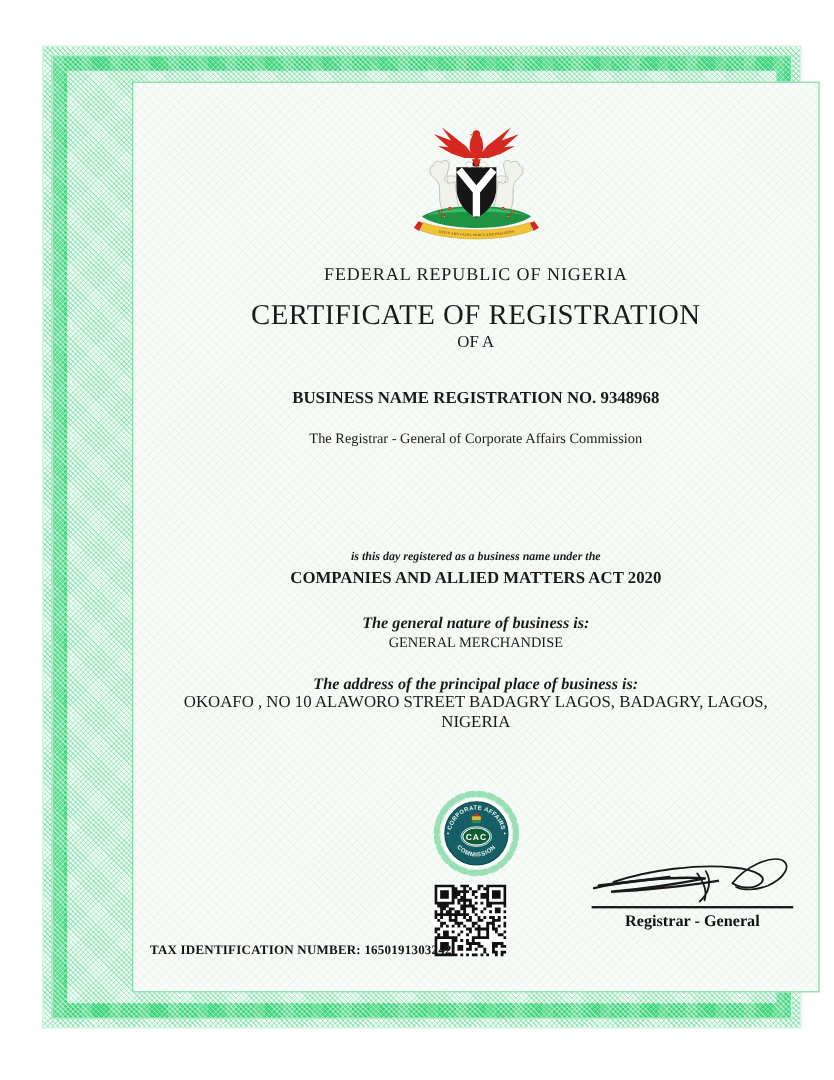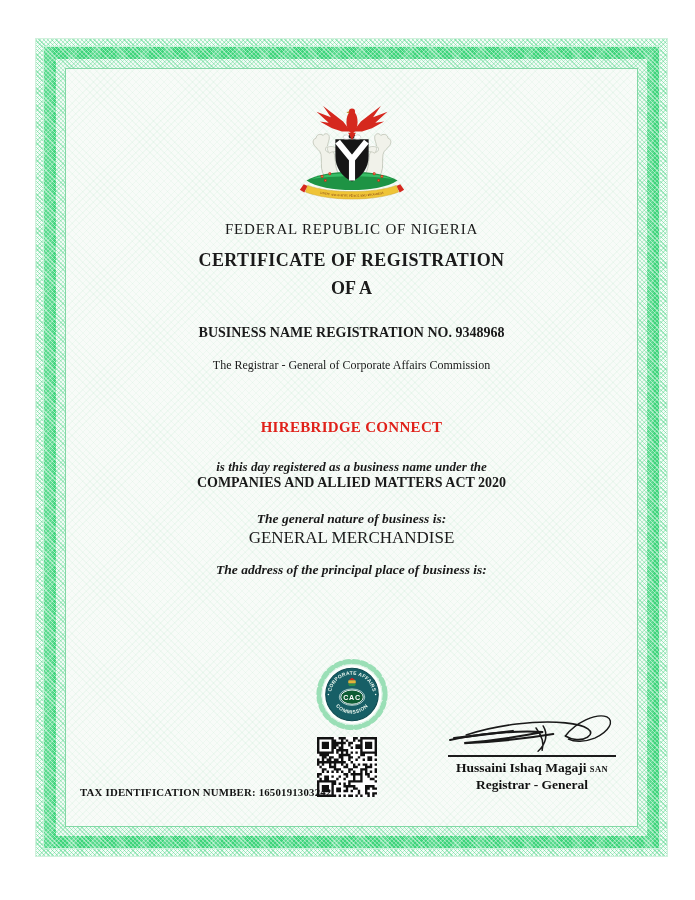--- a/index.html
+++ b/index.html
@@ -29,35 +29,36 @@
     background-image:
       repeating-linear-gradient(45deg, rgba(62,210,124,.38) 0 1px, transparent 1px 3px),
       repeating-linear-gradient(-45deg, rgba(62,210,124,.25) 0 1px, transparent 1px 3px);
   }
   .content{
     position:relative;width:100%;height:100%;box-sizing:border-box;
     border:1px solid #82d8a5;background-color:#f8fbf8;
     background-image:
       repeating-linear-gradient(45deg, rgba(60,190,110,.05) 0 1px, transparent 1px 5px),
       repeating-linear-gradient(-45deg, rgba(60,190,110,.05) 0 1px, transparent 1px 5px);
+    margin-left: 45px;
   }
 
   
   .line{position:absolute;left:0;right:0;text-align:center;white-space:pre-wrap;}
   .t-header{top:152px;font-size:15px;letter-spacing:.8px;}
-  .t-title{top:181px;font-size:18px;font-weight:bold;letter-spacing:.4px;}
-  .t-subtitle{top:209px;font-size:18px;font-weight:bold;}
+  .t-title{top:181px;font-size:24px;font-weight:normal;letter-spacing:.4px;}
+  .t-subtitle{top:209px;font-size:14px;font-weight:normal;}
   .t-regno{top:256px;font-size:14px;font-weight:bold;}
   .t-issuer{top:289px;font-size:12px;}
   .t-certifies{top:320px;font-size:13.5px;}
   .t-bizname{top:350px;font-size:15px;font-weight:bold;color:#e0211a;letter-spacing:.3px;}
-  .t-registered{top:390px;font-size:13px;font-weight:bold;font-style:italic;}
+  .t-registered{top:390px;font-size:10px;font-weight:bold;font-style:italic;}
   .t-act{top:406px;font-size:14px;font-weight:bold;}
   .t-naturelbl{top:442px;font-size:13.5px;font-weight:bold;font-style:italic;}
-  .t-natureval{top:459px;font-size:17px;}
+  .t-natureval{top:459px;font-size:12px;}
   .t-addrlbl{top:493px;font-size:13.5px;font-weight:bold;font-style:italic;font-family:Liberation Serif, serif;}
   .t-addrval{top:509px;left:28px;right:28px;font-size:14px;line-height:16.5px;}
   .t-given{top:562px;font-size:14px;font-weight:bold;font-style:italic;}
 
   
   .coa{position:absolute;left:50%;top:29px;transform:translateX(-50%);width:122px;height:106px;}
   .coa svg{display:block;width:100%;height:100%;}
   .seal{position:absolute;left:50%;top:588px;transform:translateX(-50%);width:75px;height:75px;}
   .seal svg{display:block;width:100%;height:100%;}
   .qr{position:absolute;left:251px;top:668px;width:60px;height:60px;background:#fff;}
@@ -132,26 +133,26 @@
               <textPath href="#mottoArc" startOffset="50%" text-anchor="middle">UNITY AND FAITH, PEACE AND PROGRESS</textPath>
             </text>
           </svg>
         </div>
 
         <div class="line t-header">FEDERAL REPUBLIC OF NIGERIA</div>
         <div class="line t-title">CERTIFICATE OF REGISTRATION</div>
         <div class="line t-subtitle">OF A</div>
         <div class="line t-regno">BUSINESS NAME REGISTRATION NO. 9348968</div>
         <div class="line t-issuer">The Registrar - General of Corporate Affairs Commission</div>
-        <div class="line t-bizname">HIREBRIDGE CONNECT</div>
         <div class="line t-registered">is this day registered as a business name under the</div>
         <div class="line t-act">COMPANIES AND ALLIED MATTERS ACT 2020</div>
         <div class="line t-naturelbl">The general nature of business is:</div>
         <div class="line t-natureval">GENERAL MERCHANDISE</div>
         <div class="line t-addrlbl">The address of the principal place of business is:</div>
+        <div class="line t-addrval">OKOAFO , NO 10 ALAWORO STREET BADAGRY LAGOS, BADAGRY, LAGOS, NIGERIA</div>
 
         <div class="seal">
           <svg viewBox="0 0 100 100" xmlns="http://www.w3.org/2000/svg">
             <circle cx="50" cy="50" r="44" fill="none" stroke="#9adfb6" stroke-width="7" stroke-dasharray="6 5.6" stroke-linecap="round"></circle>
             <circle cx="50" cy="50" r="40" fill="#fdfffd" stroke="#cdeedd" stroke-width="1"></circle>
             <circle cx="50" cy="50" r="35" fill="#175f66"></circle>
             <circle cx="50" cy="50" r="35" fill="none" stroke="#0e4a50" stroke-width="1.5"></circle>
             <path id="sealTopArc" d="M21.5,52 A28.5,28.5 0 0 1 78.5,52" fill="none"></path>
             <path id="sealBotArc" d="M23,55 A28,28 0 0 0 77,55" fill="none"></path>
             <text font-size="6.6" font-weight="bold" fill="#eaf7ef" letter-spacing=".4" font-family="Liberation Sans, sans-serif">
@@ -187,21 +188,20 @@
           <svg viewBox="0 0 170 44" xmlns="http://www.w3.org/2000/svg">
             <g fill="none" stroke="#191919" stroke-linecap="round">
               <path d="M4,30 C30,24 70,20 96,22 C70,27 40,31 18,33 C44,32 82,28 106,24" stroke-width="2"></path>
               <path d="M20,25 C50,15 90,10 118,13 C140,15 148,22 140,27 C134,31 124,30 118,26" stroke-width="1.6"></path>
               <path d="M118,26 C128,13 148,3 159,7 C167,11 161,22 147,28 C137,32 127,32 121,29" stroke-width="1.4"></path>
               <path d="M96,16 C101,24 99,34 91,41 M89,18 C95,26 97,34 95,40" stroke-width="1.5"></path>
               <path d="M8,28 L66,21" stroke-width="2.2"></path>
             </g>
           </svg>
           <div class="rule"></div>
-          <div class="name"><span>Hussaini Ishaq Magaji</span> <span class="suffix">SAN</span></div>
           <div class="role">Registrar - General</div>
         </div>
 
       </div>
     </div>
         </div>
       </div>
   </div>
 </div>
 

